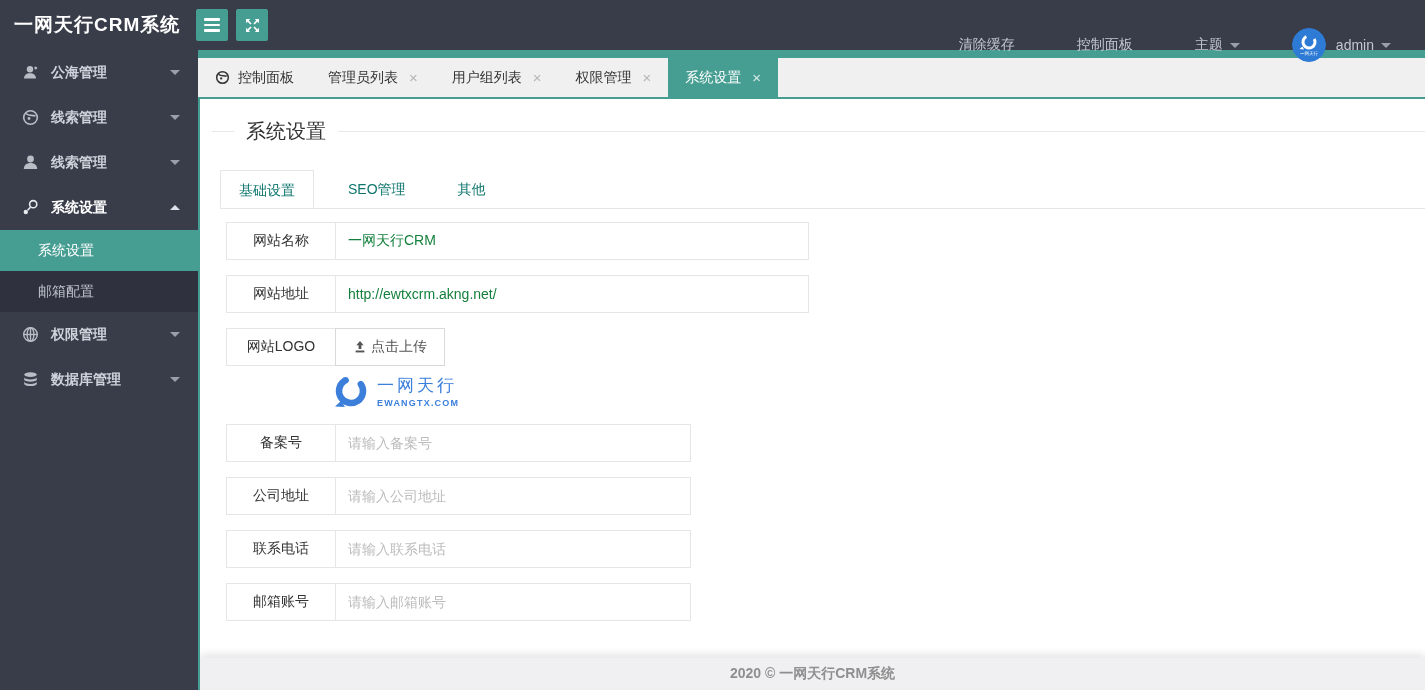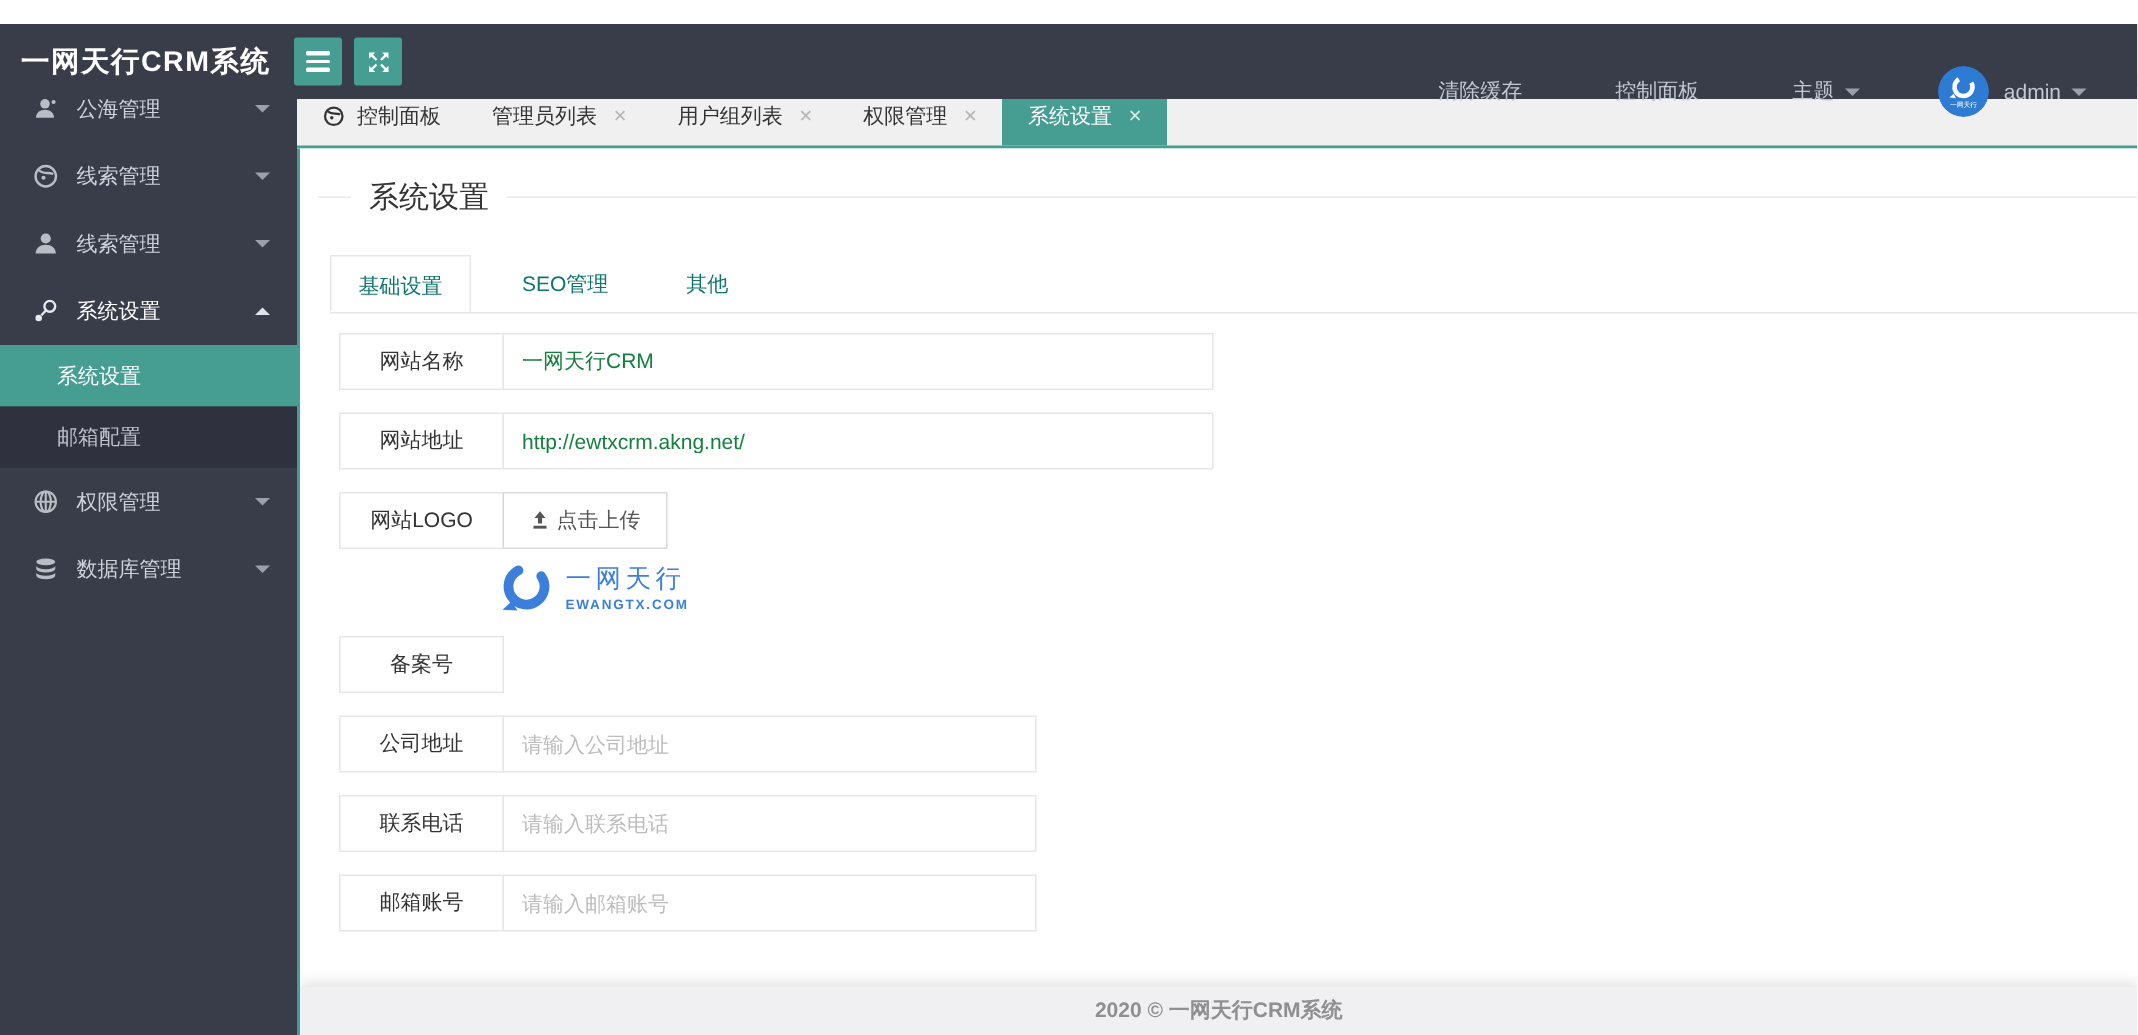--- a/index.html
+++ b/index.html
@@ -1,38 +1,38 @@
 <!DOCTYPE html>
 <html><head>
 <meta charset="utf-8">
 <style>
   * { margin:0; padding:0; box-sizing:border-box; }
   html,body { width:1425px; height:690px; overflow:hidden; }
   body { font-family:"Liberation Sans","DejaVu Sans",sans-serif; background:#fff; }
   .screen { position:relative; width:1425px; height:690px; overflow:hidden; background:#fff; }
 
   
-  .header { position:absolute; top:16px; left:0; width:100%; height:50px; background:#393D49; display:flex; align-items:center; z-index:5; }
+  .header { position:absolute; top:0; left:0; width:100%; height:50px; background:#393D49; display:flex; align-items:center; z-index:5; }
   .app-title { color:#fff; font-size:19px; font-weight:bold; padding-left:14px; letter-spacing:1px; white-space:nowrap; }
   .hbtn { width:32px; height:32px; background:#469E92; border:none; border-radius:2px; margin-left:16px; display:flex; align-items:center; justify-content:center; cursor:pointer; }
   .hbtn + .hbtn { margin-left:8px; }
   .bars { display:flex; flex-direction:column; gap:3px; }
   .bars i { display:block; width:16px; height:2.5px; background:#fff; border-radius:1px; }
   .header-right { margin-left:auto; display:flex; align-items:center; padding-right:34px;margin-top:40px; }
   .hlink { color:#c2c8d1; font-size:14px; text-decoration:none; margin-left:62px; cursor:pointer; display:flex; align-items:center; }
   .caret { width:0; height:0; border-left:5px solid transparent; border-right:5px solid transparent; border-top:5px solid #9aa0aa; display:inline-block; margin-left:7px; }
   .caret.up { border-top:none; border-bottom:5px solid #dfe2e8; }
   .user { display:flex; align-items:center; margin-left:52px; cursor:pointer; color:#c2c8d1; font-size:14px; }
   .avatar { width:34px; height:34px; border-radius:50%; overflow:hidden; margin-right:10px; display:block; }
 
   
   .sidebar { position:absolute; top:50px; left:0; width:198px; height:640px; background:#393D49; }
   .side-item { height:45px; display:flex; align-items:center; padding:0 18px 0 22px; color:#cdd2db; font-size:14px; cursor:pointer; }
   .side-item .sicon { width:17px; height:17px; margin-right:12px; display:flex; align-items:center; justify-content:center; flex:none; }
-  .side-item .slabel { flex:1; }
+  .side-item .slabel { flex:1;font-weight:bold; }
   .side-sub { height:41px; display:flex; align-items:center; padding-left:38px; font-size:14px; color:#bdc2cb; cursor:pointer; background:#2F323E; }
   .side-sub.active { background:#469E92; color:#fff; }
 
   
   .content { position:absolute; top:50px; left:198px; right:0; bottom:0; display:flex; flex-direction:column; }
   .accent-strip { height:8px; background:#469E92; flex:none; }
   .tabbar { height:41px; flex:none; background:#F0F0F0; border-bottom:2px solid #469E92; display:flex; align-items:stretch; }
   .ttab { display:flex; align-items:center; padding:0 17px; font-size:14px; color:#333; cursor:pointer; white-space:nowrap; }
   .ttab .ticon { margin-right:8px; display:flex; }
   .ttab .x { margin-left:11px; color:#b5b5b5; font-size:15px; line-height:1; cursor:pointer; }
@@ -287,20 +287,21 @@
             <path d="M9 29 L3 34.5 L13 35 Z" fill="#3B7FDB"></path>
           </svg>
           <div class="lp-text">
             <div class="lp-name">一网天行</div>
             <div class="lp-domain">EWANGTX.COM</div>
           </div>
         </div>
 
         <div class="form-row">
           <label class="flabel">备案号</label>
+          <input class="finput narrow" type="text" placeholder="请输入备案号" style="">
         </div>
 
 
         <div class="form-row">
           <label class="flabel">公司地址</label>
           <input class="finput narrow" type="text" placeholder="请输入公司地址" style="">
         </div>
 
         <div class="form-row">
           <label class="flabel">联系电话</label>

